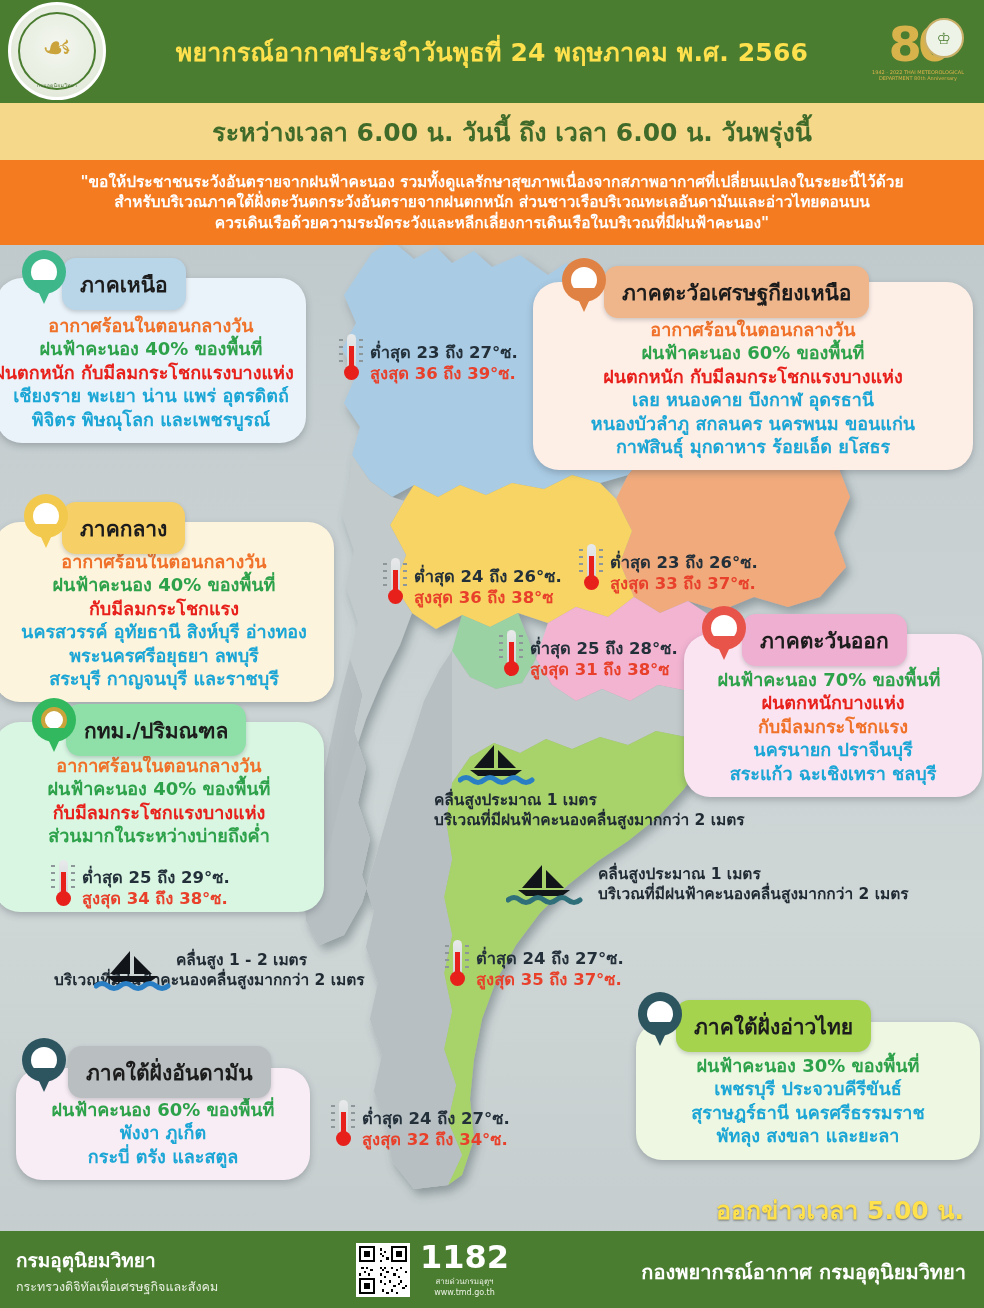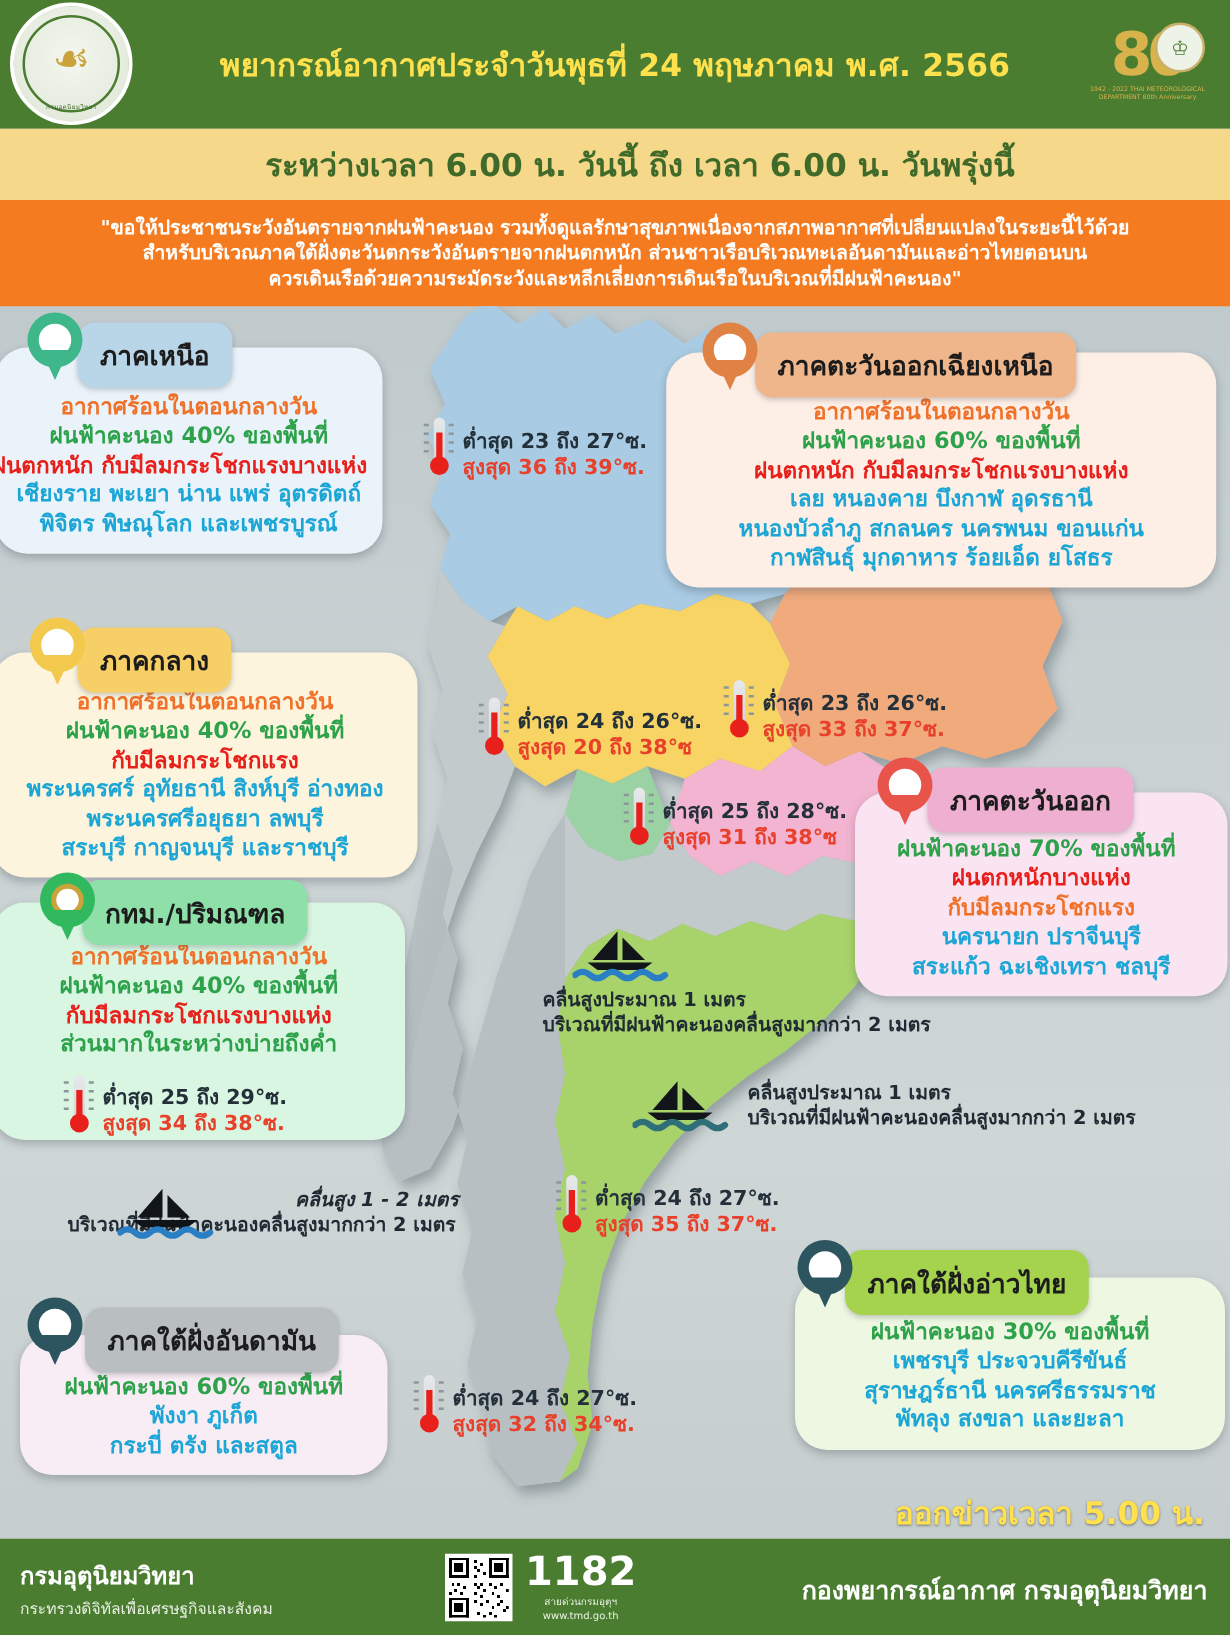--- a/index.html
+++ b/index.html
@@ -271,34 +271,34 @@
     <div class="lines">
       <div class="l-orange">อากาศร้อนในตอนกลางวัน</div>
       <div class="l-green">ฝนฟ้าคะนอง 60% ของพื้นที่</div>
       <div class="l-red">ฝนตกหนัก กับมีลมกระโชกแรงบางแห่ง</div>
       <div class="l-blue">เลย หนองคาย บึงกาฬ อุดรธานี</div>
       <div class="l-blue">หนองบัวลำภู สกลนคร นครพนม ขอนแก่น</div>
       <div class="l-blue">กาฬสินธุ์ มุกดาหาร ร้อยเอ็ด ยโสธร</div>
     </div>
   </div>
   <div class="card-head" style="left:604px; top:266px; background:#f0b68b;">
-    <span>ภาคตะวันออกเฉียงเหนือ</span>
+    <span>ภาคตะวัอเศรษฐกียงเหนือ</span>
   </div>
   <div class="pin" style="left:562px; top:258px; color:#e08244;">
     <div class="head" style="background:#e08244;"></div>
       <div class="dot"></div>
       <div class="tail"></div>
   </div>
 
   <div class="card" style="left:-6px; top:522px; width:340px; background:#fdf4dd;">
     <div class="lines" style="margin-top:18px;">
       <div class="l-orange">อากาศร้อนในตอนกลางวัน</div>
       <div class="l-green">ฝนฟ้าคะนอง 40% ของพื้นที่</div>
       <div class="l-red">กับมีลมกระโชกแรง</div>
-      <div class="l-blue">พระนครศร์ อุทัยธานี สิงห์บุรี อ่างทอง</div>
+      <div class="l-blue">นครสวรรค์ อุทัยธานี สิงห์บุรี อ่างทอง</div>
       <div class="l-blue">พระนครศรีอยุธยา ลพบุรี</div>
       <div class="l-blue">สระบุรี กาญจนบุรี และราชบุรี</div>
     </div>
   </div>
   <div class="card-head" style="left:62px; top:502px; background:#f7cf67;">
     <span>ภาคกลาง</span>
   </div>
   <div class="pin" style="left:24px; top:494px; color:#f2c94c;">
     <div class="head" style="background:#f2c94c;"></div>
       <div class="dot"></div>
@@ -449,21 +449,21 @@
           <i style="left:1px;top:17px"></i>
           <i style="left:1px;top:24px"></i>
           <i style="left:21px;top:3px"></i>
           <i style="left:21px;top:10px"></i>
           <i style="left:21px;top:17px"></i>
           <i style="left:21px;top:24px"></i>
         </div>
     </div>
     <div class="vals">
       <div class="t-min">ต่ำสุด 24 ถึง 26°ซ.</div>
-      <div class="t-max">สูงสุด 20 ถึง 38°ซ</div>
+      <div class="t-max">สูงสุด 36 ถึง 38°ซ</div>
     </div>
   </div>
 
   <div class="temp" style="left:498px; top:628px;">
     <div class="thermo">
       <div class="tube"></div>
         <div class="merc"></div>
         <div class="bulb"></div>
       <div class="ticks">
           <i style="left:1px;top:3px"></i>
@@ -559,21 +559,21 @@
   <div class="sea" style="left:-10px; top:948px; display:flex; align-items:center; gap:12px;">
     <div class="boat" style="margin-left:104px;">
       <svg width="78" height="44" viewBox="0 0 78 44">
         <path d="M36 3 L36 26 L16 26 Z" fill="#111418"></path>
         <path d="M40 8 L40 26 L58 26 Z" fill="#111418"></path>
         <path d="M12 28 L64 28 L56 34 L20 34 Z" fill="#111418"></path>
         <path d="M2 38 q6 -5 12 0 q6 5 12 0 q6 -5 12 0 q6 5 12 0 q6 -5 12 0 q6 5 12 0" stroke="#2a7fc4" stroke-width="5" fill="none" stroke-linecap="round"></path>
       </svg>
     </div>
     <div class="txt" style="margin-left:-8px;">
-      <div style="margin-left:60px;font-style:italic;">คลื่นสูง  1 - 2 เมตร</div>
+      <div style="">คลื่นสูง  1 - 2 เมตร</div>
       <div style="margin-left:-122px;">บริเวณที่มีฝนฟ้าคะนองคลื่นสูงมากกว่า  2 เมตร</div>
     </div>
   </div>
 
   <div class="release-time">ออกข่าวเวลา 5.00 น.</div>
 
   <div class="footer">
     <div class="f-left">
       <div class="t1">กรมอุตุนิยมวิทยา</div>
       <div class="t2">กระทรวงดิจิทัลเพื่อเศรษฐกิจและสังคม</div>

